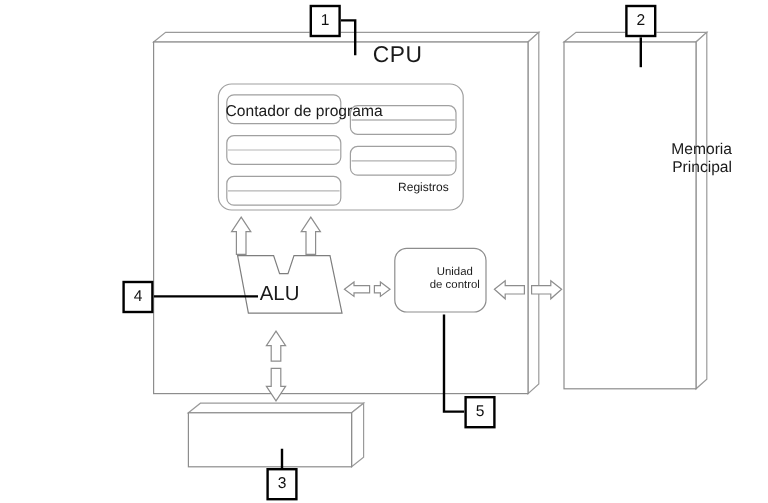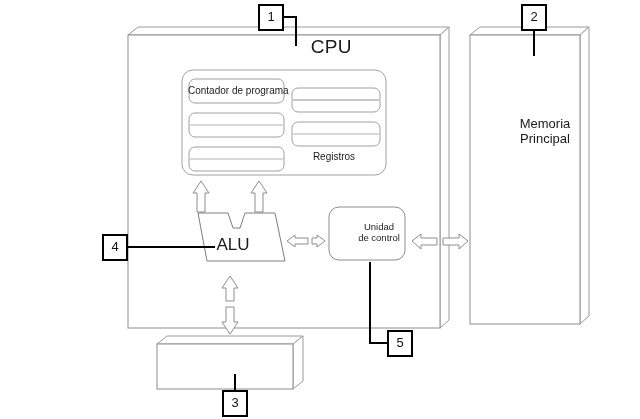--- a/index.html
+++ b/index.html
@@ -36,42 +36,42 @@
   }
   .lbl-cpu {
     left: 232px; top: 36px; width: 120px;
     font-size: 19px;
     letter-spacing: 0.4px;
     text-align: right;
   }
   .lbl-memoria {
     left: 480px; top: 116px; width: 130px;
     font-size: 13px;
-    text-align: center;
+    text-align: right;
   }
   .lbl-io {
     left: 163px; top: 350px; width: 130px;
     font-size: 11.5px;
   }
   .lbl-alu {
     left: 203px; top: 235px; width: 60px;
     font-size: 17px;
   }
   .lbl-uc {
     left: 330px; top: 221px; width: 98px;
     font-size: 9.5px;
   }
   .lbl-registros {
     left: 294px; top: 151px; width: 80px;
     font-size: 10px;
-    text-align: center;
+    text-align: right;
   }
   .lbl-contador {
     left: 188px; top: 85px; width: 90px;
-    font-size: 10px;
+    font-size: 13px;
     text-align: center;
   }
   .callout {
     position: absolute;
     width: 26px;
     height: 27px;
     box-sizing: border-box;
     border: 2.5px solid #000000;
     background: #ffffff;
     font-size: 13px;

